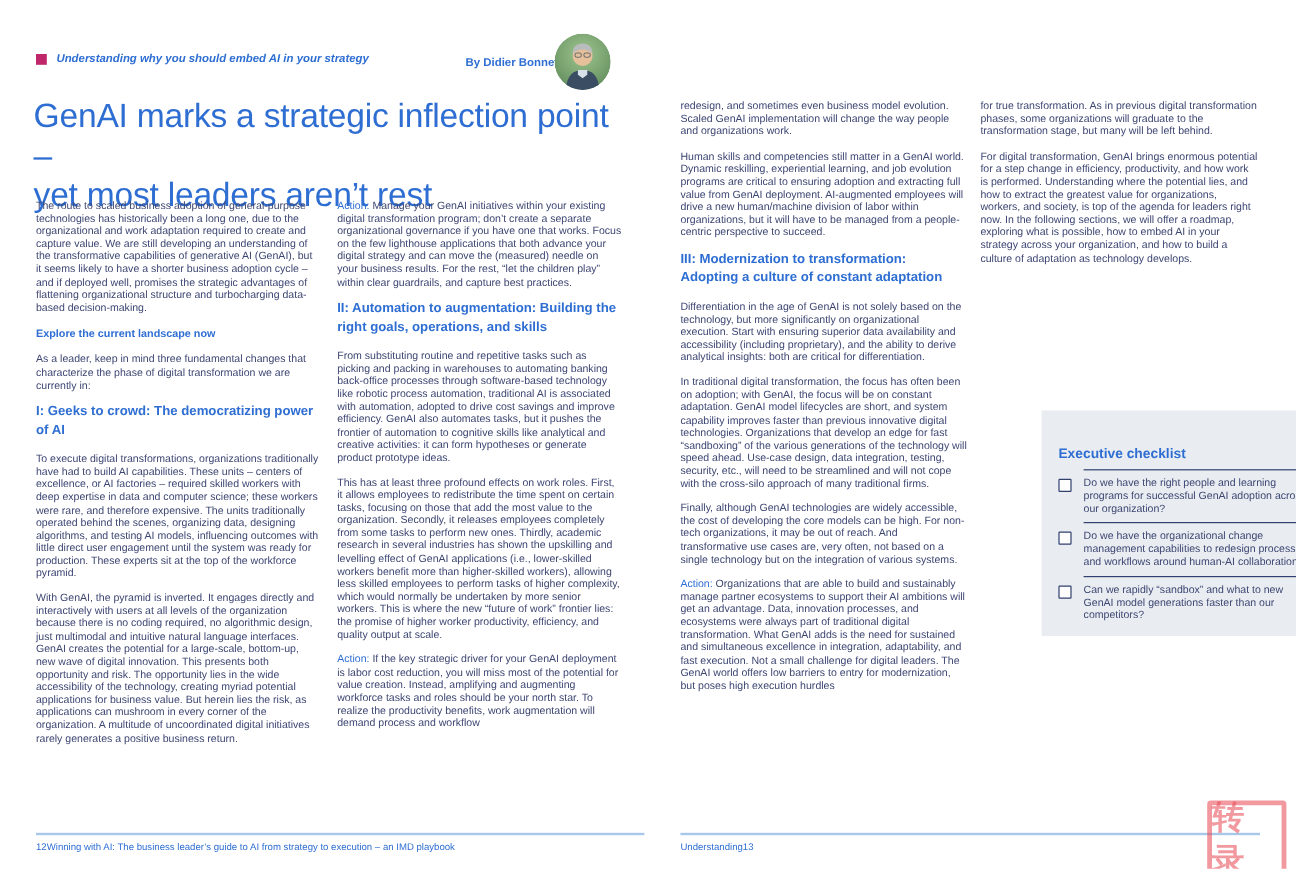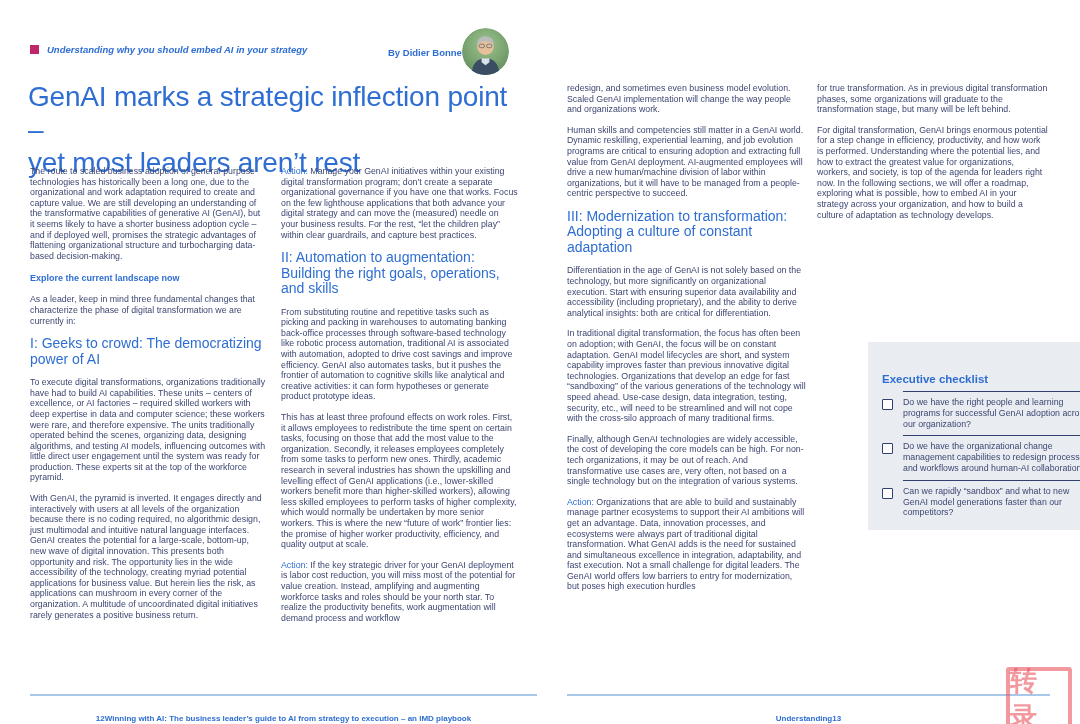--- a/index.html
+++ b/index.html
@@ -24,28 +24,28 @@
   .byline{position:absolute;left:388px;top:47px;color:var(--blue);font-size:9.5px;font-weight:700;white-space:nowrap;}
   .avatar{position:absolute;left:462px;top:28px;width:47px;height:47px;border-radius:50%;overflow:hidden;}
   .title{position:absolute;left:28px;top:80px;width:500px;font-size:28px;line-height:33px;color:var(--blue);font-weight:500;letter-spacing:-0.2px;}
   .col{position:absolute;font-size:8.8px;line-height:10.6px;color:var(--navy);text-align:left;}
   #col1{left:30px;top:166px;width:237px;}
   #col2{left:281px;top:166px;width:237px;}
   #col3{left:567px;top:83px;width:239px;}
   #col4{left:817px;top:83px;width:231px;}
   .col p.body{margin:0 0 10px;}
   .subhead{color:var(--blue);font-weight:700;margin:12px 0 10px;font-size:9px;line-height:11px;}
-  .colhead{color:var(--blue);font-weight:400;font-size:14px;line-height:15.5px;margin:2px 0 10px;}
+  .colhead{color:var(--blue);font-weight:700;font-size:11px;line-height:15.5px;margin:2px 0 10px;}
   .action-label{color:var(--blue);font-weight:400;}
   .checklist{position:absolute;left:832px;top:342px;width:240px;background:var(--boxbg);padding:31px 14px 12px 14px;margin-left:36px;}
   .checklist-title{color:var(--blue);font-weight:700;font-size:11.5px;margin:0 0 4px 0;}
   .check-item{display:flex;margin-top:6px;}
   .checkbox{width:11px;height:11px;border:1.4px solid var(--checkline);background:#fdfdfd;margin:8px 10px 0 0;flex:none;border-radius:1px;}
   .check-text{border-top:1px solid var(--checkline);padding-top:5px;font-size:8.8px;line-height:10.8px;color:var(--navy);flex:1;}
-  .footer{position:absolute;border-top:2px solid var(--rule);display:flex;justify-content:center;color:var(--blue);font-size:8px;font-weight:700;padding-top:18px;}
+  .footer{position:absolute;border-top:2px solid var(--rule);display:flex;justify-content:flex-start;color:var(--blue);font-size:8px;font-weight:400;padding-top:5px;}
   #footer-left{left:30px;top:694px;width:507px;}
   #footer-right{left:567px;top:694px;width:483px;}
   .stamp{position:absolute;left:1006px;top:667px;width:66px;height:64px;border:4px solid var(--stamp);border-radius:3px;display:flex;align-items:center;justify-content:center;color:var(--stamp);font-weight:900;font-size:27px;letter-spacing:3px;z-index:5;}
 </style>
 </head>
 <body>
 
 <div class="kicker-row">
   <span class="kicker-square"></span>
   <span class="kicker-text">Understanding why you should embed AI in your strategy</span>

